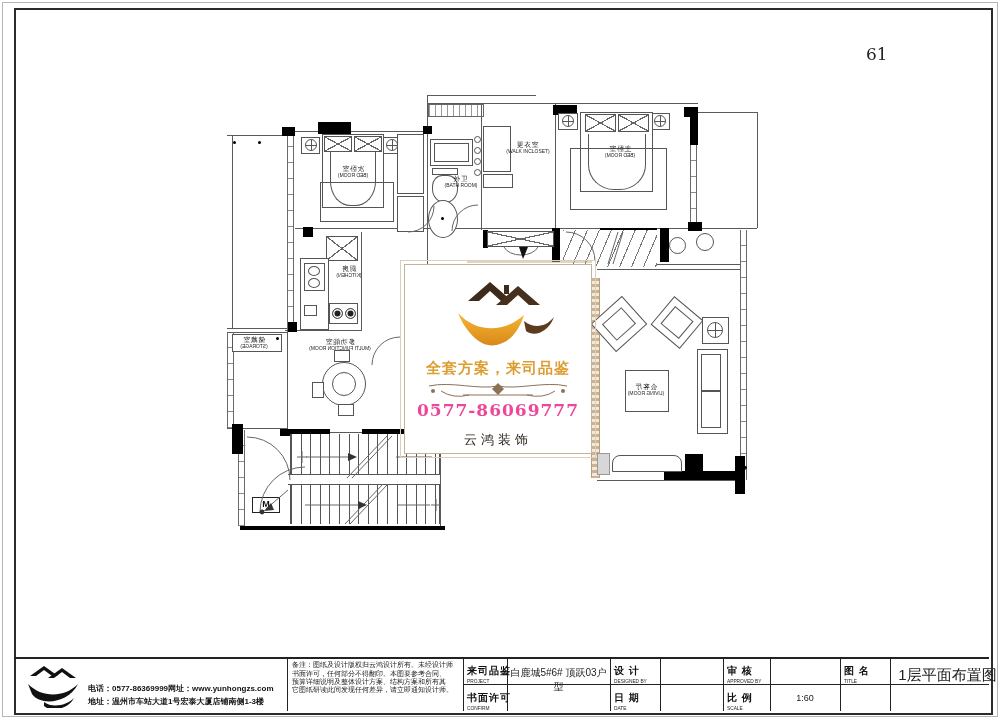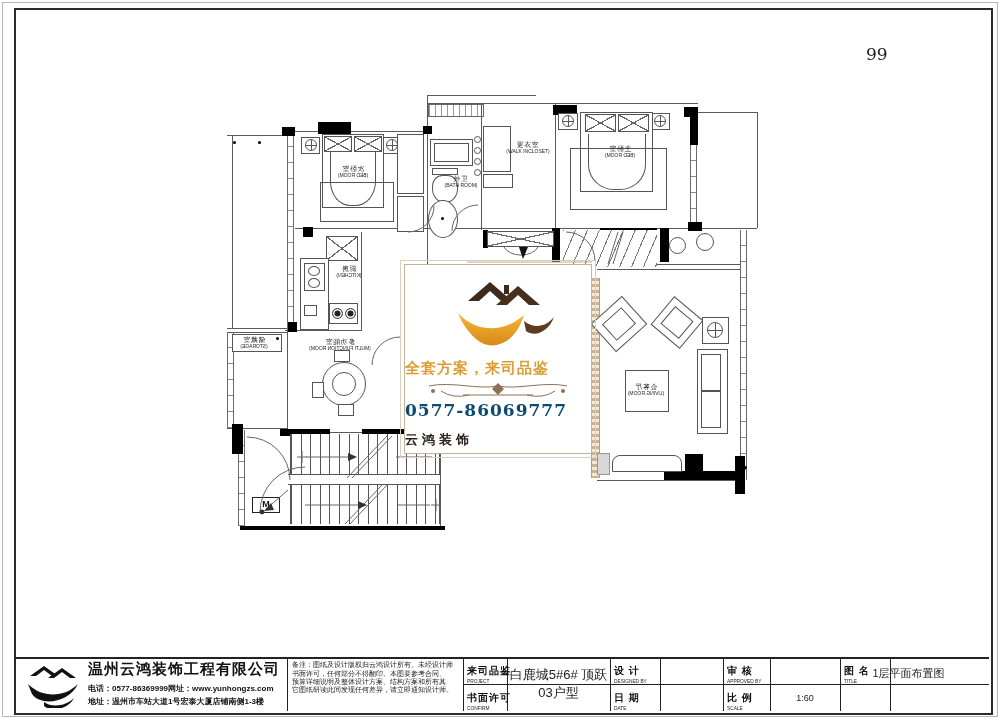--- a/index.html
+++ b/index.html
@@ -40,47 +40,47 @@
   
   .rlabel{position:absolute;width:140px;text-align:center;color:#1c1c1c;z-index:6;line-height:1.2;
           transform:scale(.62);transform-origin:center}
   .rlabel.mirror{transform:scale(-.62,.62)}
   .rlabel .zh{font-size:11px;letter-spacing:1px}
   .rlabel .en{font-size:8px;letter-spacing:0}
   .mbox{position:absolute;border:1.5px solid #222;background:#fff;z-index:5;
         font-size:9px;font-weight:bold;text-align:center;line-height:13px}
   
   .wmbox{position:absolute;left:404px;top:264px;width:186px;height:188px;background:#fff;z-index:40;
-         border:1px solid #c0b49b;outline:1px solid #d9cfbc;outline-offset:3px;text-align:left}
+         border:1px solid #c0b49b;outline:1px solid #d9cfbc;outline-offset:3px;text-align:center}
   .wm-slogan{position:absolute;top:94px;left:0;width:100%;font-size:15px;font-weight:bold;
          color:#dc9e33;letter-spacing:1px}
   .wm-phone{position:absolute;top:135px;left:0;width:100%;font-family:"DejaVu Serif",serif;
-         font-size:17px;font-weight:bold;color:#0c4a6e;letter-spacing:1px}
-  .wm-brand{position:absolute;top:166px;left:0;width:100%;font-size:13px;font-weight:bold;
+         font-size:17px;font-weight:bold;color:#ec4899;letter-spacing:1px}
+  .wm-brand{position:absolute;top:166px;left:0;width:100%;font-size:13px;font-weight:normal;
          color:#2b221a;letter-spacing:4px}
   
   .tb-vline{position:absolute;width:1px;background:#222;top:657px;height:54px;z-index:10}
   .tb-hline{position:absolute;height:1px;background:#222;z-index:10}
   .tb-label{position:absolute;z-index:11;line-height:1}
   .tb-label .zh{font-size:10px;font-weight:bold;letter-spacing:1px}
   .tb-label .sub{display:block;font-size:8px;transform:scale(.6);transform-origin:left top;margin-top:2px;color:#222}
   .tb-val{position:absolute;z-index:11;text-align:center;font-size:9px;color:#222}
   .co-name{position:absolute;left:88px;top:660px;font-size:15px;font-weight:bold;letter-spacing:1px;z-index:11}
   .co-line{position:absolute;left:88px;font-size:10px;font-weight:bold;transform:scale(.8);transform-origin:left top;z-index:11;white-space:nowrap}
   .notes{position:absolute;left:292px;top:661px;width:240px;z-index:11;font-size:10px;line-height:1.18;
          transform:scale(.7);transform-origin:left top;color:#1a1a1a;white-space:nowrap}
   svg.ovl{position:absolute;left:0;top:0;z-index:5;pointer-events:none}
 </style>
 </head>
 <body>
 
 <div class="sheet">
   <div class="b-outer"></div>
   <div class="b-inner"></div>
-  <div class="pageno">99</div>
+  <div class="pageno">61</div>
 
   <div class="w" style="left:282px;top:127px;width:13px;height:9px"></div>
   <div class="w" style="left:318px;top:122px;width:33px;height:12px"></div>
   <div class="w" style="left:423px;top:126px;width:9px;height:8px"></div>
   <div class="w" style="left:553px;top:105px;width:24px;height:10px"></div>
   <div class="w" style="left:684px;top:107px;width:14px;height:10px"></div>
   <div class="w" style="left:690px;top:117px;width:8px;height:28px"></div>
   <div class="w" style="left:303px;top:227px;width:10px;height:10px"></div>
   <div class="w" style="left:288px;top:322px;width:9px;height:10px"></div>
   <div class="w" style="left:232px;top:424px;width:11px;height:30px"></div>
@@ -312,51 +312,50 @@
   <div class="tb-vline" style="left:770px"></div>
   <div class="tb-vline" style="left:840px"></div>
   <div class="tb-vline" style="left:890px"></div>
 
   <svg width="62" height="46" style="position:absolute;left:22px;top:662px;z-index:11" viewBox="0 0 62 46">
     <path d="M8,14 L22,4 L36,14 L30,14 L22,8 L14,14 Z" fill="#111"></path>
     <path d="M26,16 L40,6 L54,16 L48,16 L40,10 L32,16 Z" fill="#111"></path>
     <path d="M6,22 C20,36 42,36 56,22 C46,42 18,44 10,32 Z" fill="#111"></path>
     <path d="M22,40 C30,46 44,44 52,36 C46,48 28,50 22,44 Z" fill="#111"></path>
   </svg>
-  <div class="co-name">温州云鸿装饰工程有限公司</div>
   <div class="co-line" style="top:683px">电话：0577-86369999网址：www.yunhongzs.com</div>
   <div class="co-line" style="top:696px">地址：温州市车站大道1号宏泰大厦店铺南侧1-3楼</div>
 
   <div class="notes">
     <div>备注：图纸及设计版权归云鸿设计所有。未经设计师</div>
     <div>书面许可，任何部分不得翻印。本图要参考合同、</div>
     <div>预算详细说明及整体设计方案、结构方案和所有其</div>
     <div>它图纸研读此间发现任何差异，请立即通知设计师。</div>
   </div>
 
   <div class="tb-label" style="left:467px;top:661px">
     <span class="zh">来司品鉴</span>
     <span class="sub">PROJECT</span>
   </div>
-  <div class="tb-val" style="left:507px;top:666px;width:103px;font-size:13px">白鹿城5#6#  顶跃03户型</div>
+  <div class="tb-val" style="left:507px;top:666px;width:103px;font-size:10px">白鹿城5#6#  顶跃03户型</div>
   <div class="tb-label" style="left:614px;top:661px">
     <span class="zh">设 计</span>
     <span class="sub">DESIGNED BY</span>
   </div>
   <div class="tb-val" style="left:660px;top:666px;width:63px"></div>
   <div class="tb-label" style="left:727px;top:661px">
     <span class="zh">审 核</span>
     <span class="sub">APPROVED BY</span>
   </div>
   <div class="tb-val" style="left:770px;top:666px;width:70px"></div>
   <div class="tb-label" style="left:844px;top:661px">
     <span class="zh">图 名</span>
     <span class="sub">TITLE</span>
   </div>
-  <div class="tb-val" style="left:859px;top:666px;width:99px;font-size:11px">1层平面布置图</div>
+  <div class="tb-val" style="left:898px;top:666px;width:99px;font-size:15px">1层平面布置图</div>
 
   <div class="tb-label" style="left:467px;top:688px">
     <span class="zh">书面许可</span>
     <span class="sub">CONFIRM</span>
   </div>
   <div class="tb-label" style="left:614px;top:688px">
     <span class="zh">日 期</span>
     <span class="sub">DATE</span>
   </div>
   <div class="tb-label" style="left:727px;top:688px">

